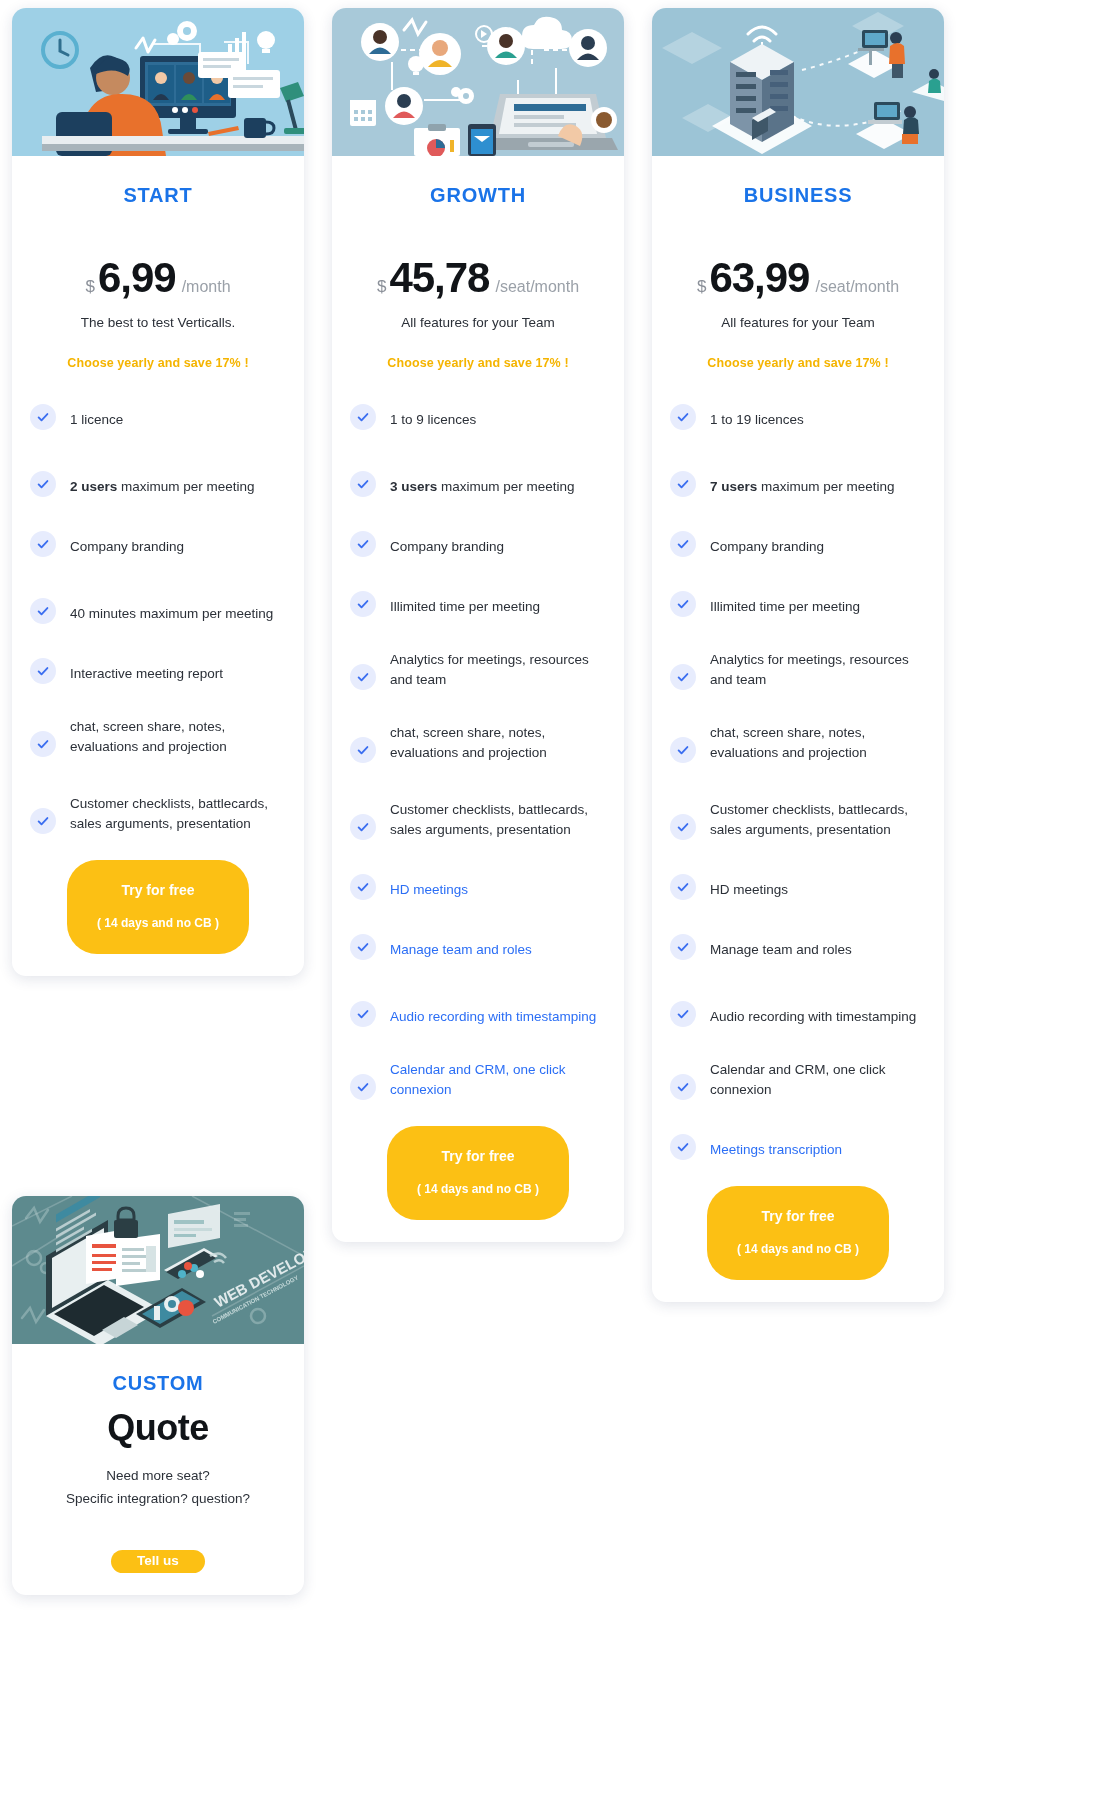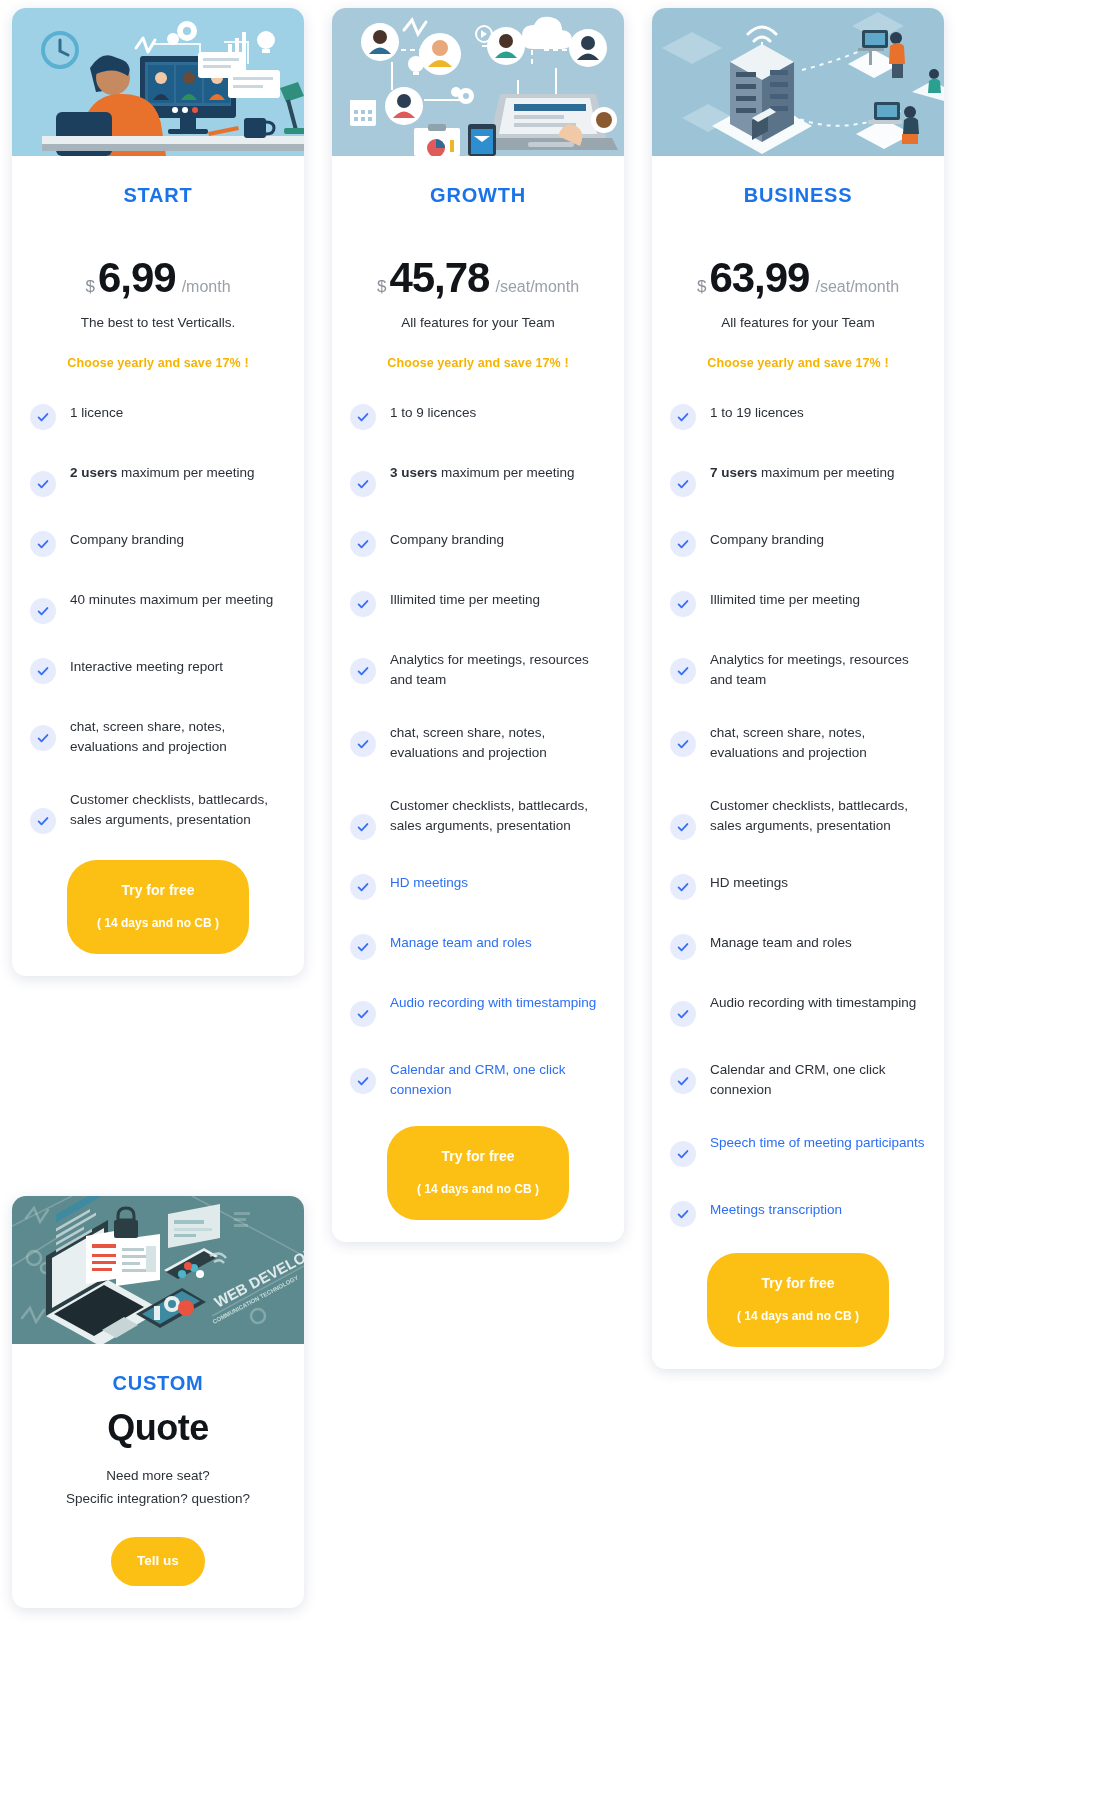--- a/index.html
+++ b/index.html
@@ -69,21 +69,21 @@
     font-size: 12.5px;
     font-weight: 700;
     color: #f5b400;
     margin-top: 26px;
     letter-spacing: 0.1px;
   }
 
   .features { margin-top: 26px; list-style: none; }
   .feature {
     display: flex;
-    align-items: flex-start;
+    align-items: flex-end;
     margin-bottom: 17px;
     margin-top: 33px;
   }
   .check-wrap {
     flex: 0 0 auto;
     width: 26px; height: 26px;
     border-radius: 50%;
     background: #e7ecfd;
     display: flex; align-items: center; justify-content: center;
     margin-right: 14px;
@@ -108,21 +108,21 @@
     color: #ffffff;
     border: none;
     border-radius: 30px;
     padding: 22px 30px;
     text-align: center;
     cursor: pointer;
     font-family: inherit;
   }
   .cta-line1 { font-size: 14px; font-weight: 700; display: block; line-height: 1.25; }
   .cta-line2 { font-size: 12px; font-weight: 700; display: block; line-height: 1.35; margin-top: 16px; }
-  .cta-small { padding: 16px 26px; }
+  .cta-small { padding: 3px 26px; margin-top: 13px; }
   .cta-small .cta-line1 { font-size: 13.5px; }
 
   
   .quote-title {
     text-align: center;
     font-size: 36px;
     font-weight: 700;
     color: #111418;
     margin-top: 12px;
     letter-spacing: -0.5px;
@@ -619,28 +619,20 @@
             </span>
             <span class="feature-text">Audio recording with timestamping</span>
           </li>
           <li class="feature two-line">
             <span class="check-wrap">
               <svg viewBox="0 0 16 16">
                 <path d="M3 8.5 L6.3 11.8 L13 4.6" fill="none" stroke="#3b6ef0" stroke-width="2.1" stroke-linecap="round" stroke-linejoin="round"></path>
               </svg>
             </span>
             <span class="feature-text">Calendar and CRM, one click connexion</span>
-          </li>
-          <li class="feature two-line">
-            <span class="check-wrap">
-              <svg viewBox="0 0 16 16">
-                <path d="M3 8.5 L6.3 11.8 L13 4.6" fill="none" stroke="#3b6ef0" stroke-width="2.1" stroke-linecap="round" stroke-linejoin="round"></path>
-              </svg>
-            </span>
-            <span class="feature-text blue">Speech time of meeting participants</span>
           </li>
           <li class="feature">
             <span class="check-wrap">
               <svg viewBox="0 0 16 16">
                 <path d="M3 8.5 L6.3 11.8 L13 4.6" fill="none" stroke="#3b6ef0" stroke-width="2.1" stroke-linecap="round" stroke-linejoin="round"></path>
               </svg>
             </span>
             <span class="feature-text blue">Meetings transcription</span>
           </li>
         </ul>

